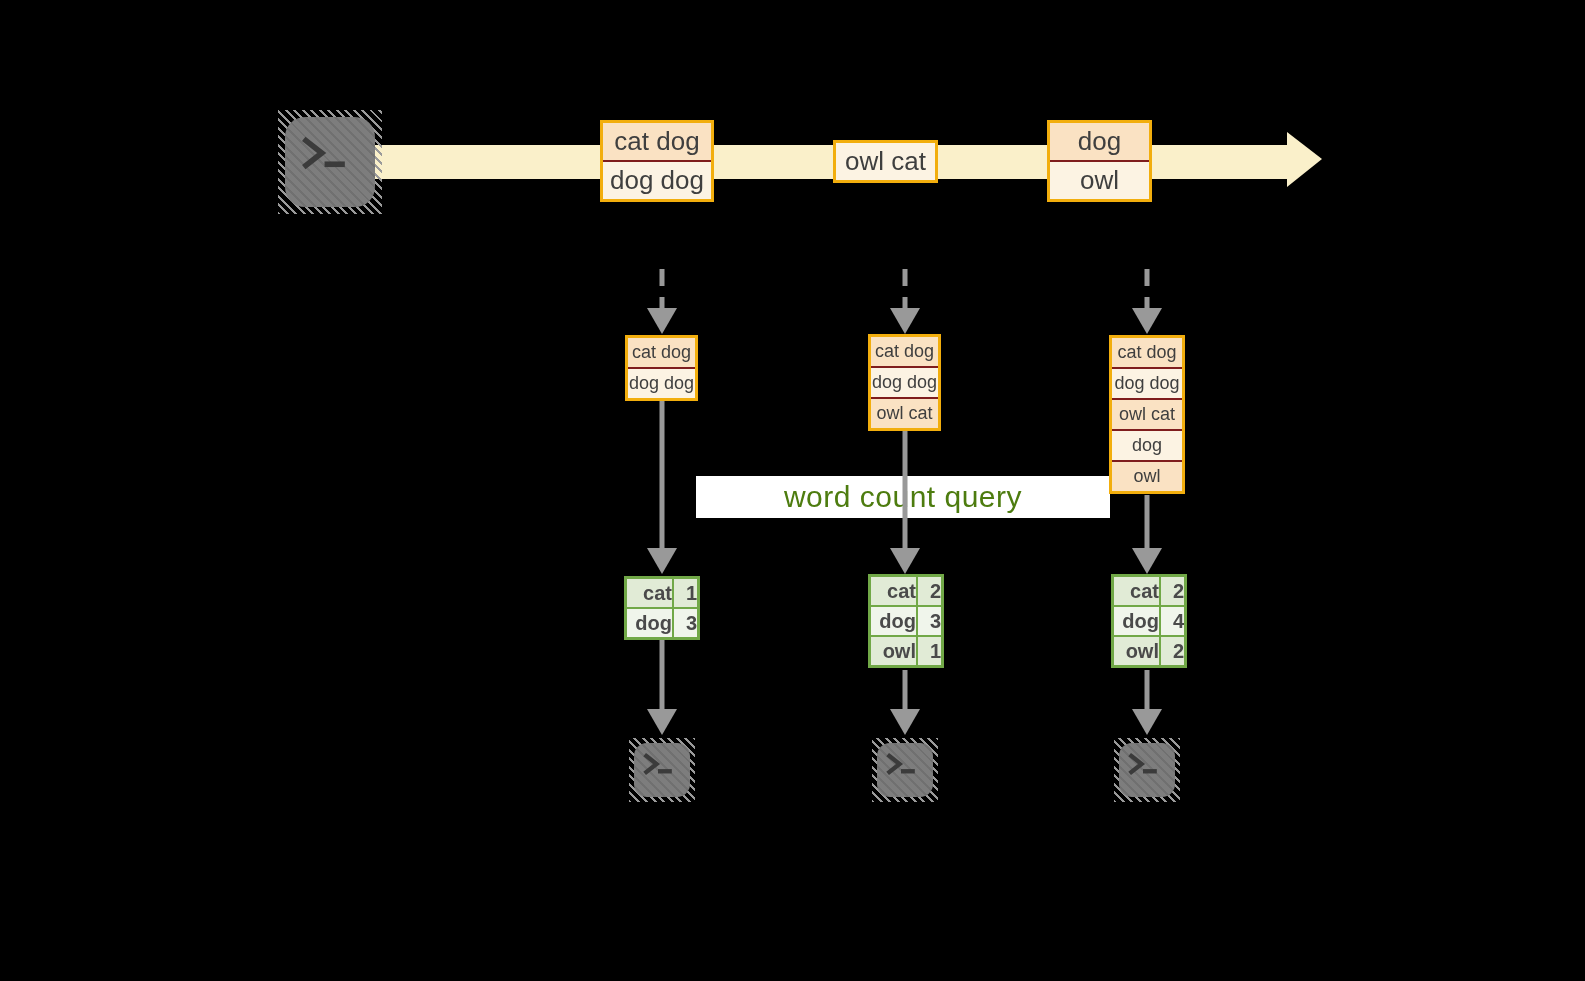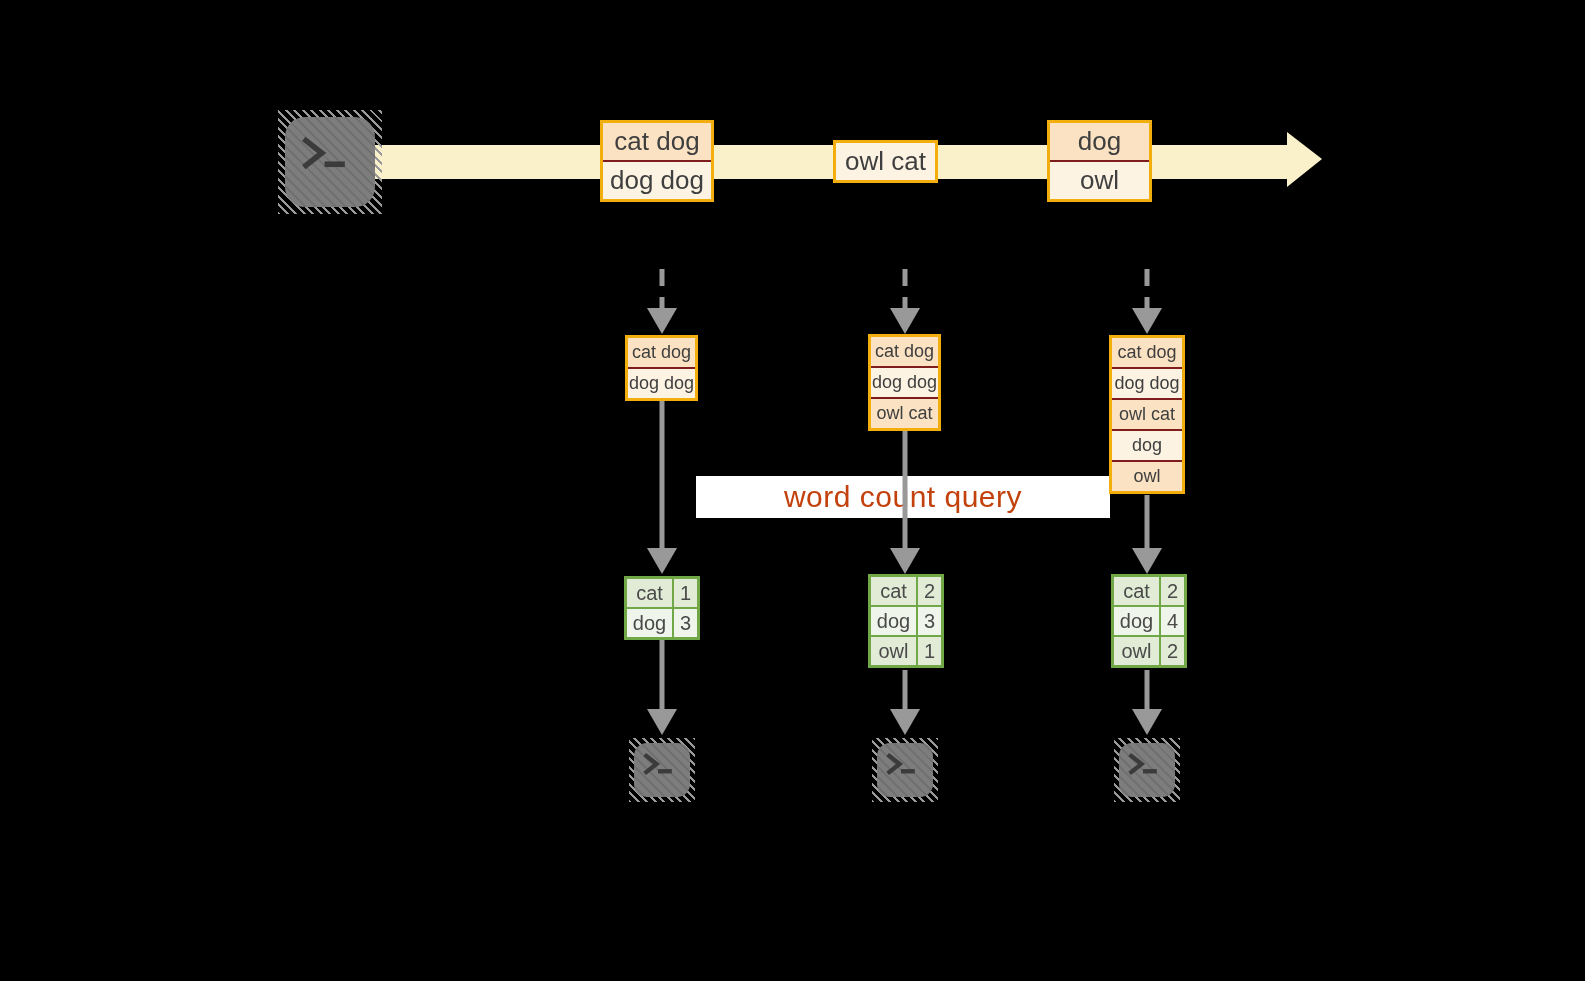--- a/index.html
+++ b/index.html
@@ -31,35 +31,35 @@
   .obox .cell + .cell{border-top:2px solid #7f1d1d;}
   .cell.peach{background:#FAE2C3;}
   .cell.cream{background:#FCF3E3;}
   .sbox .cell{height:37px;font-size:26px;}
   .sbox{z-index:3;}
   .abox .cell{height:29px;font-size:18px;}
   
   .gtable{position:absolute;border:3px solid #71A847;z-index:7;box-sizing:border-box;}
   .gtable .grow{display:flex;}
   .gtable .grow + .grow{border-top:2px solid #71A847;}
-  .gtable .gcell{height:28px;display:flex;align-items:center;justify-content:center;
-    color:#4a4a4a;font-size:20px;}
+  .gtable .gcell{height:28px;display:flex;align-items:center;justify-content:flex-end;
+    color:#4a4a4a;font-size:20px;font-weight:bold;}
   .gtable .word{width:45px;border-right:2px solid #71A847;}
   .gtable .num{width:23px;}
   .grow.sage .gcell{background:#E1EBD6;}
   .grow.lite .gcell{background:#F0F5EB;}
   
   .varrow{position:absolute;width:34px;z-index:6;}
   .varrow line{stroke:#999;stroke-width:5;}
   .varrow line.dash{stroke-dasharray:17 11;}
   .varrow polygon{fill:#999;}
   
   .banner{position:absolute;left:696px;top:464px;width:414px;height:42px;background:#fff;z-index:5;
     display:flex;align-items:center;justify-content:center;}
-  .banner span{font-size:30px;color:#c2410c;letter-spacing:0.5px;}
+  .banner span{font-size:30px;color:#4d7c0f;letter-spacing:0.5px;}
 </style>
 </head>
 <body>
 
 <div class="canvas">
 
   <div class="band"></div>
   <svg class="band-head" width="36" height="56">
     <polygon points="0,0 0,55 35,27" fill="#FAF0CA"></polygon>
   </svg>

